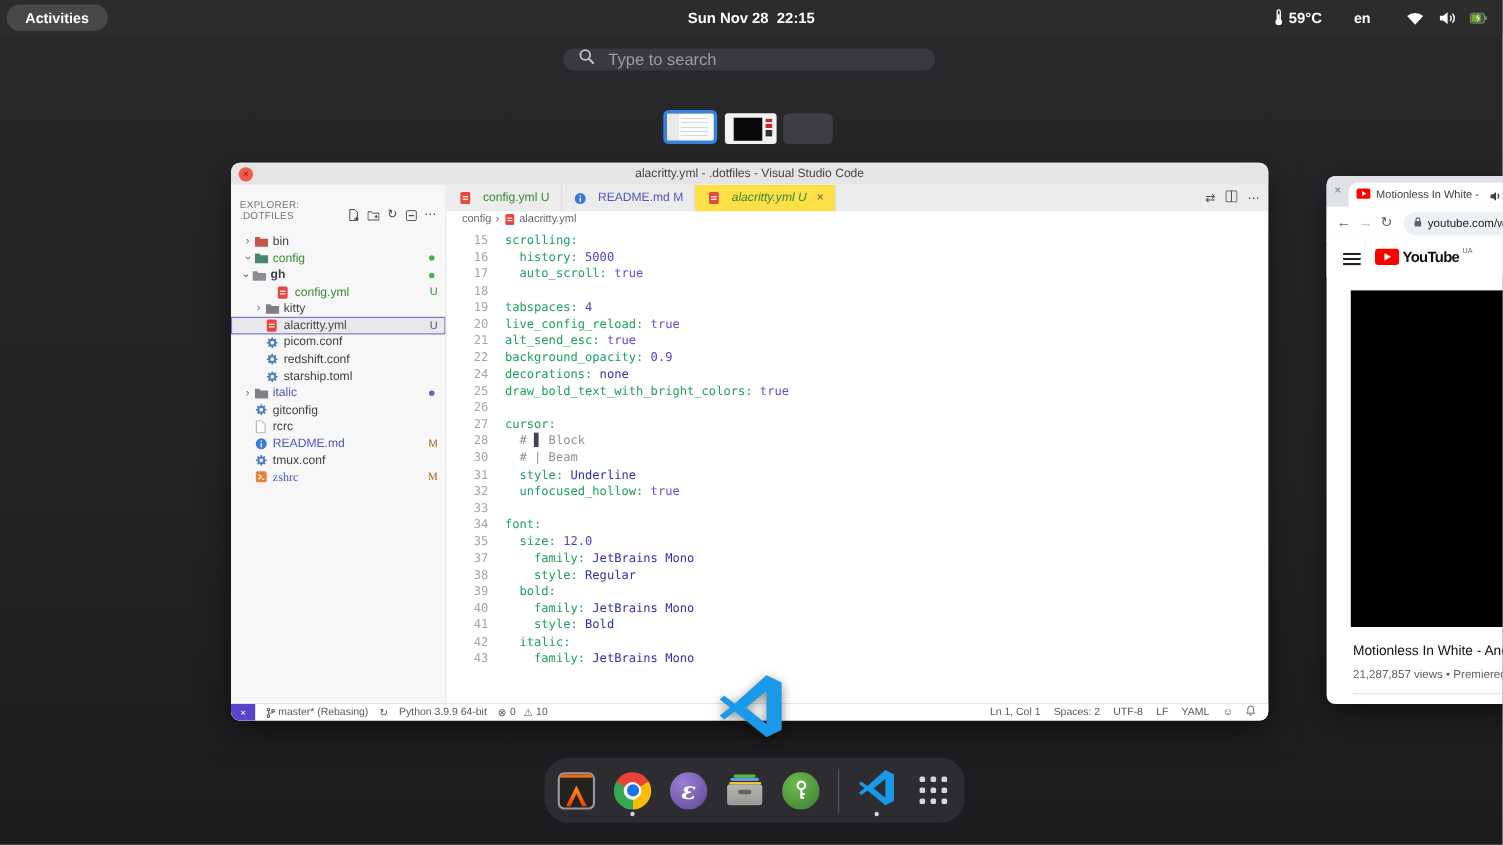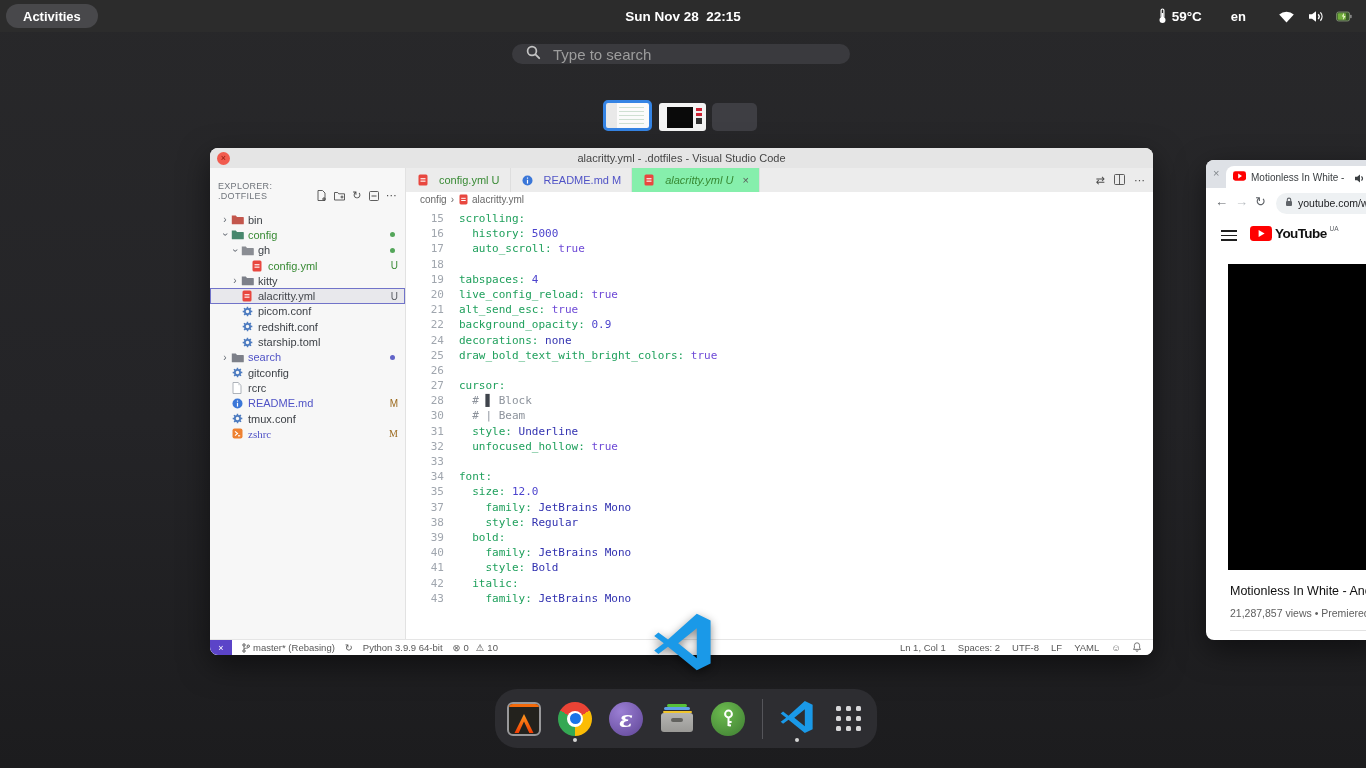--- a/index.html
+++ b/index.html
@@ -57,21 +57,21 @@
   .chev.open{transform:rotate(90deg);}
   .fi{width:14px;flex:none;display:inline-flex;justify-content:center;margin-right:4px;}
   .tlab{white-space:nowrap;}
   .gitdot{width:5px;height:5px;border-radius:50%;flex:none;margin-right:3px;}
   .gitbadge{font-size:10px;margin-left:5px;}
 
   .editor-col{flex:1;display:flex;flex-direction:column;background:#fff;overflow:hidden;position:relative;}
   .tabsbar{height:24px;flex:none;background:#ececec;display:flex;align-items:stretch;position:relative;}
   .tab{display:flex;align-items:center;gap:5px;padding:0 10px;border-right:1px solid #dedede;background:#ececec;
        font-size:11px;white-space:nowrap;}
-  .tab.active{background:#86efac;}
+  .tab.active{background:#fde047;}
   .tab .tclose{color:#5a5a5a;font-size:11px;margin-left:4px;}
   .ed-actions{position:absolute;right:8px;top:0;height:24px;display:flex;align-items:center;gap:9px;color:#4d4d4d;font-size:11px;}
   .breadcrumb{height:15px;flex:none;display:flex;align-items:center;gap:4px;padding-left:14px;font-size:10px;color:#686868;background:#fff;}
   .code{flex:1;overflow:hidden;padding-top:4px;font-family:"DejaVu Sans Mono",monospace;font-size:11px;}
   .cline{display:flex;height:15.2px;line-height:15.2px;white-space:pre;}
   .lnum{width:38px;flex:none;text-align:right;color:#a0a6ae;}
   .ctext{margin-left:15px;}
   .tok-k{color:#1fa05c;} .tok-n{color:#4c43cd;} .tok-b{color:#6d49d6;} .tok-s{color:#3131b0;}
   .tok-c{color:#8d939c;} .tok-blk{color:#3f444c;}
 
@@ -242,21 +242,21 @@
               <span class="chev open">›</span>
               <span class="fi">
                 <svg width="13" height="11" viewBox="0 0 13 11">
                   <path d="M.8,1.5 h4 l1.2,1.6 h6.2 a.6.6 0 0 1 .6.6 v6 a.6.6 0 0 1 -.6.6 H1.4 a.6.6 0 0 1 -.6-.6 Z" fill="#47876d"></path>
                 </svg>
               </span>
               <span class="tlab" style="color: rgb(56, 138, 52);">config</span>
               <span style="flex: 1 1 0%;"></span>
               <span class="gitdot" style="background: rgb(84, 166, 90);"></span>
             </div>
-            <div class="trow" style="padding-left: 20px;">
+            <div class="trow" style="padding-left: 8px; font-weight: bold;">
               <span class="chev open">›</span>
               <span class="fi">
                 <svg width="13" height="11" viewBox="0 0 13 11">
                   <path d="M.8,1.5 h4 l1.2,1.6 h6.2 a.6.6 0 0 1 .6.6 v6 a.6.6 0 0 1 -.6.6 H1.4 a.6.6 0 0 1 -.6-.6 Z" fill="#8a8d93"></path>
                 </svg>
               </span>
               <span class="tlab">gh</span>
               <span style="flex: 1 1 0%;"></span>
               <span class="gitdot" style="background: rgb(84, 166, 90);"></span>
             </div>
@@ -326,21 +326,21 @@
               <span class="tlab">starship.toml</span>
               <span style="flex: 1 1 0%;"></span>
             </div>
             <div class="trow" style="padding-left: 10px;">
               <span class="chev">›</span>
               <span class="fi">
                 <svg width="13" height="11" viewBox="0 0 13 11">
                   <path d="M.8,1.5 h4 l1.2,1.6 h6.2 a.6.6 0 0 1 .6.6 v6 a.6.6 0 0 1 -.6.6 H1.4 a.6.6 0 0 1 -.6-.6 Z" fill="#7d8089"></path>
                 </svg>
               </span>
-              <span class="tlab" style="color: rgb(80, 83, 198);">search</span>
+              <span class="tlab" style="color: rgb(80, 83, 198);">italic</span>
               <span style="flex: 1 1 0%;"></span>
               <span class="gitdot" style="background: rgb(98, 100, 200);"></span>
             </div>
             <div class="trow" style="padding-left: 10px;">
               <span class="chev"></span>
               <span class="fi">
                 <svg width="11" height="11" viewBox="0 0 16 16">
                   <path fill="#4e7cc0" d="M15 9V7l-2-.3a5 5 0 0 0-.6-1.4l1.2-1.7-1.4-1.4-1.7 1.2c-.4-.3-.9-.5-1.4-.6L9 1H7l-.3 2c-.5.1-1 .3-1.4.6L3.6 2.4 2.2 3.8l1.2 1.7c-.3.4-.5.9-.6 1.4L1 7v2l2 .3c.1.5.3 1 .6 1.4l-1.2 1.7 1.4 1.4 1.7-1.2c.4.3.9.5 1.4.6L7 15h2l.3-2c.5-.1 1-.3 1.4-.6l1.7 1.2 1.4-1.4-1.2-1.7c.3-.4.5-.9.6-1.4zM8 10.5A2.5 2.5 0 1 1 8 5.5a2.5 2.5 0 0 1 0 5z"></path>
                 </svg>
               </span>

